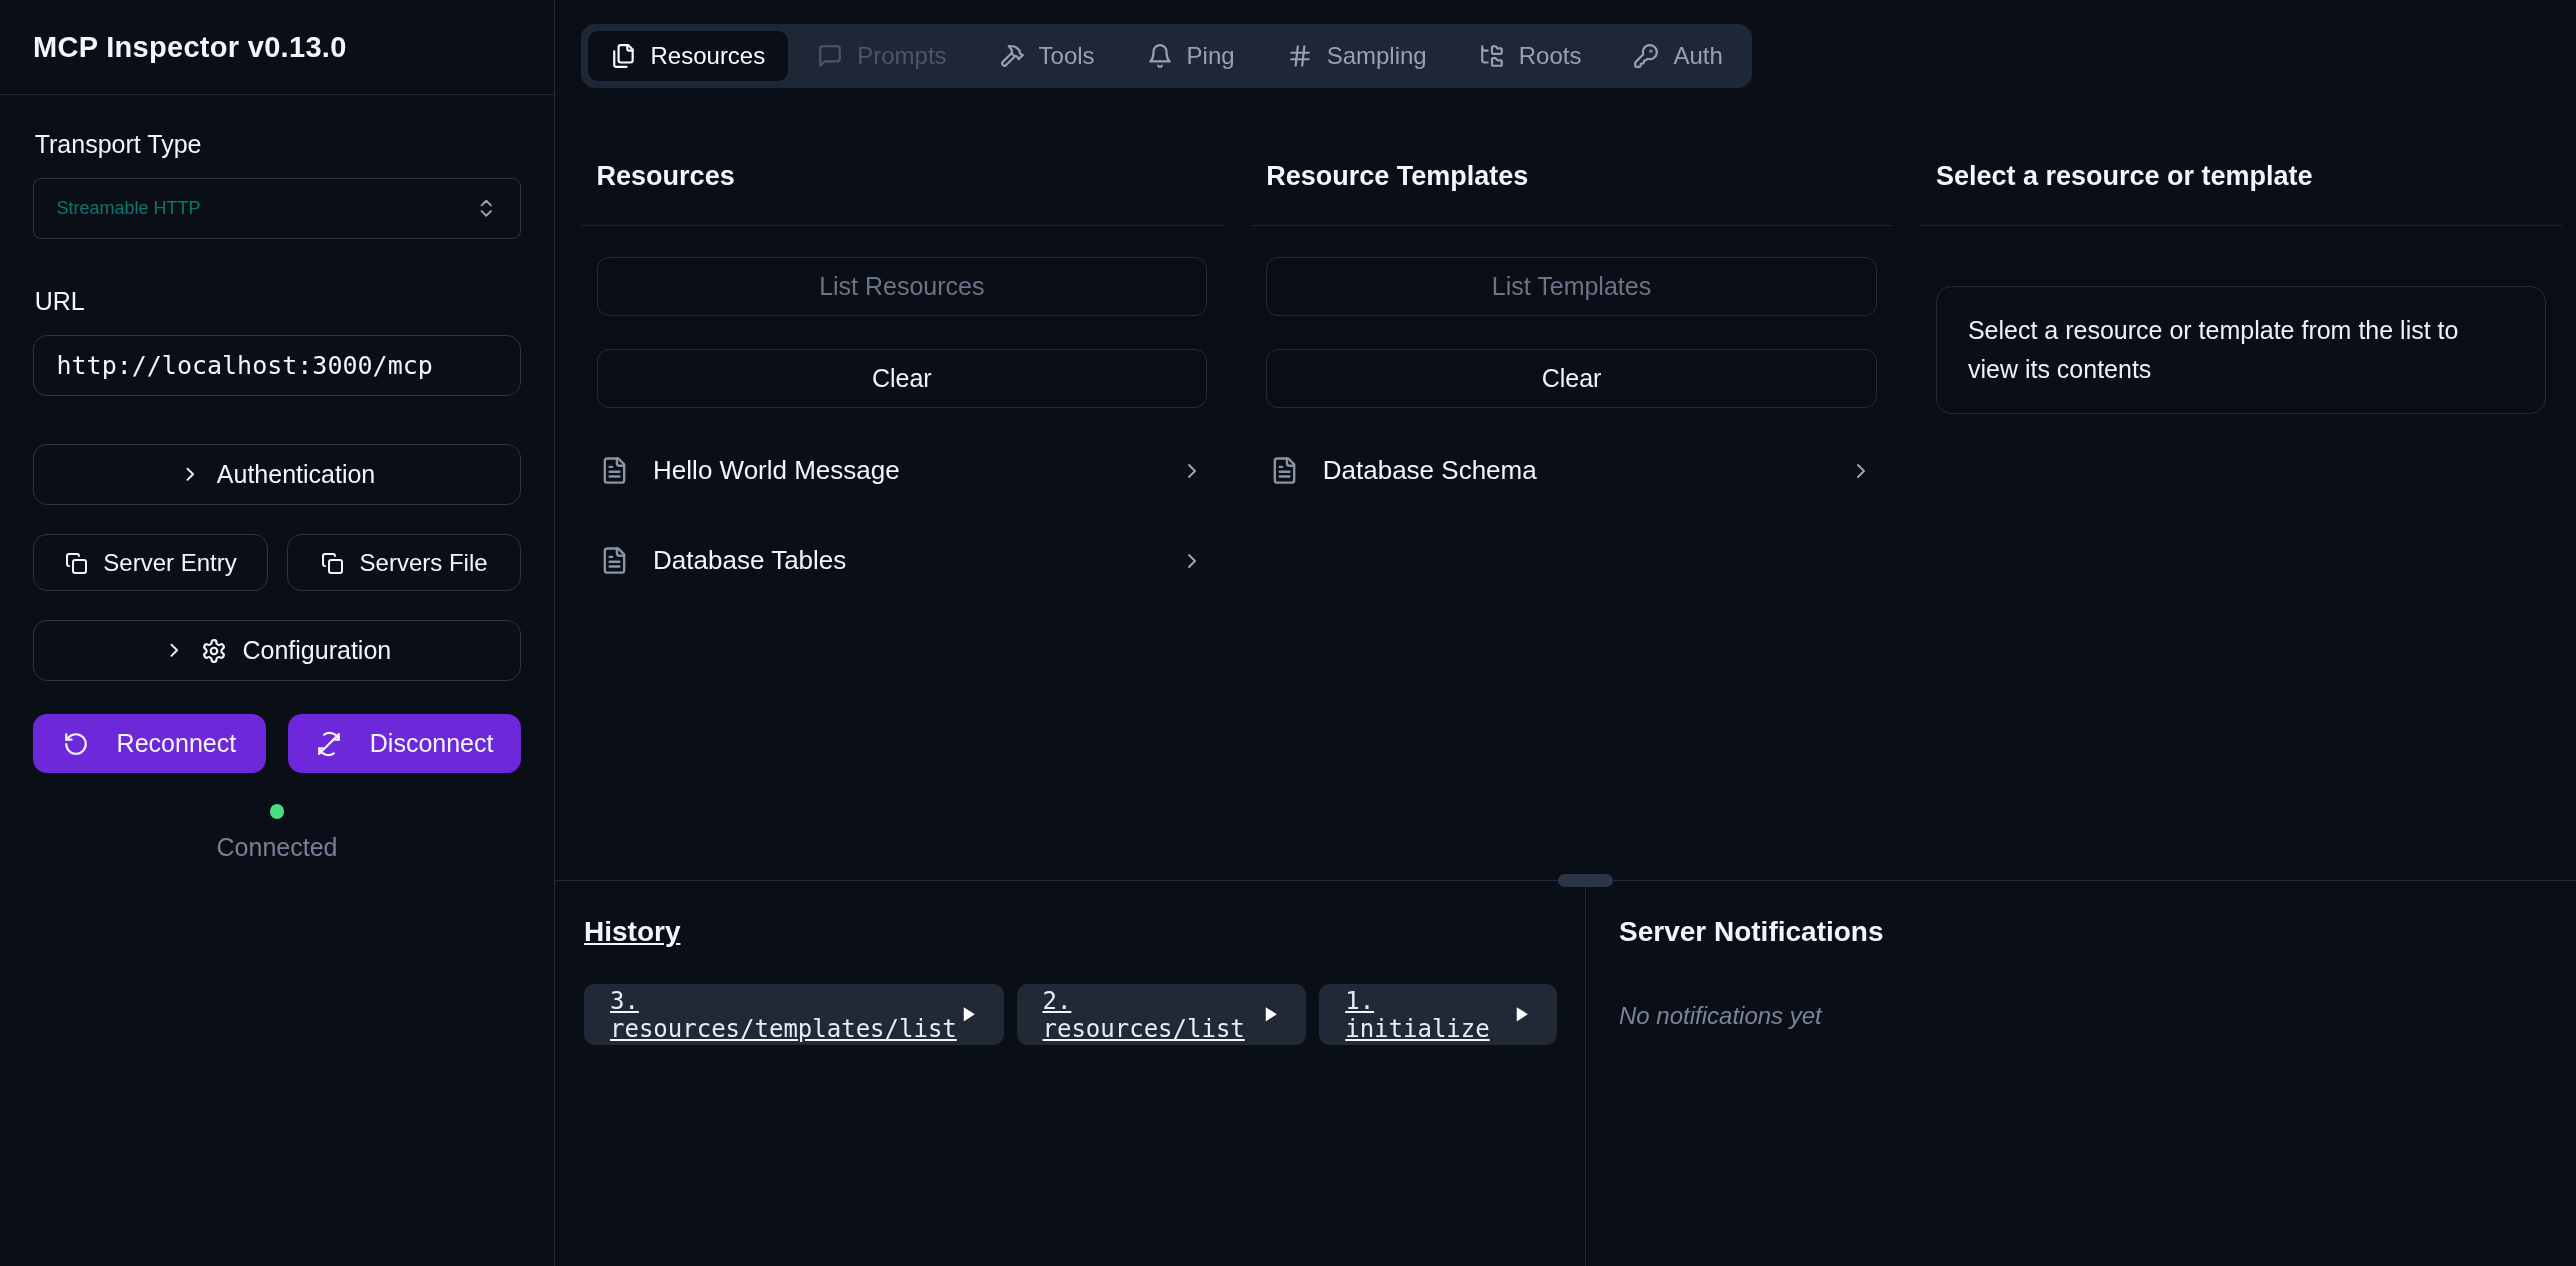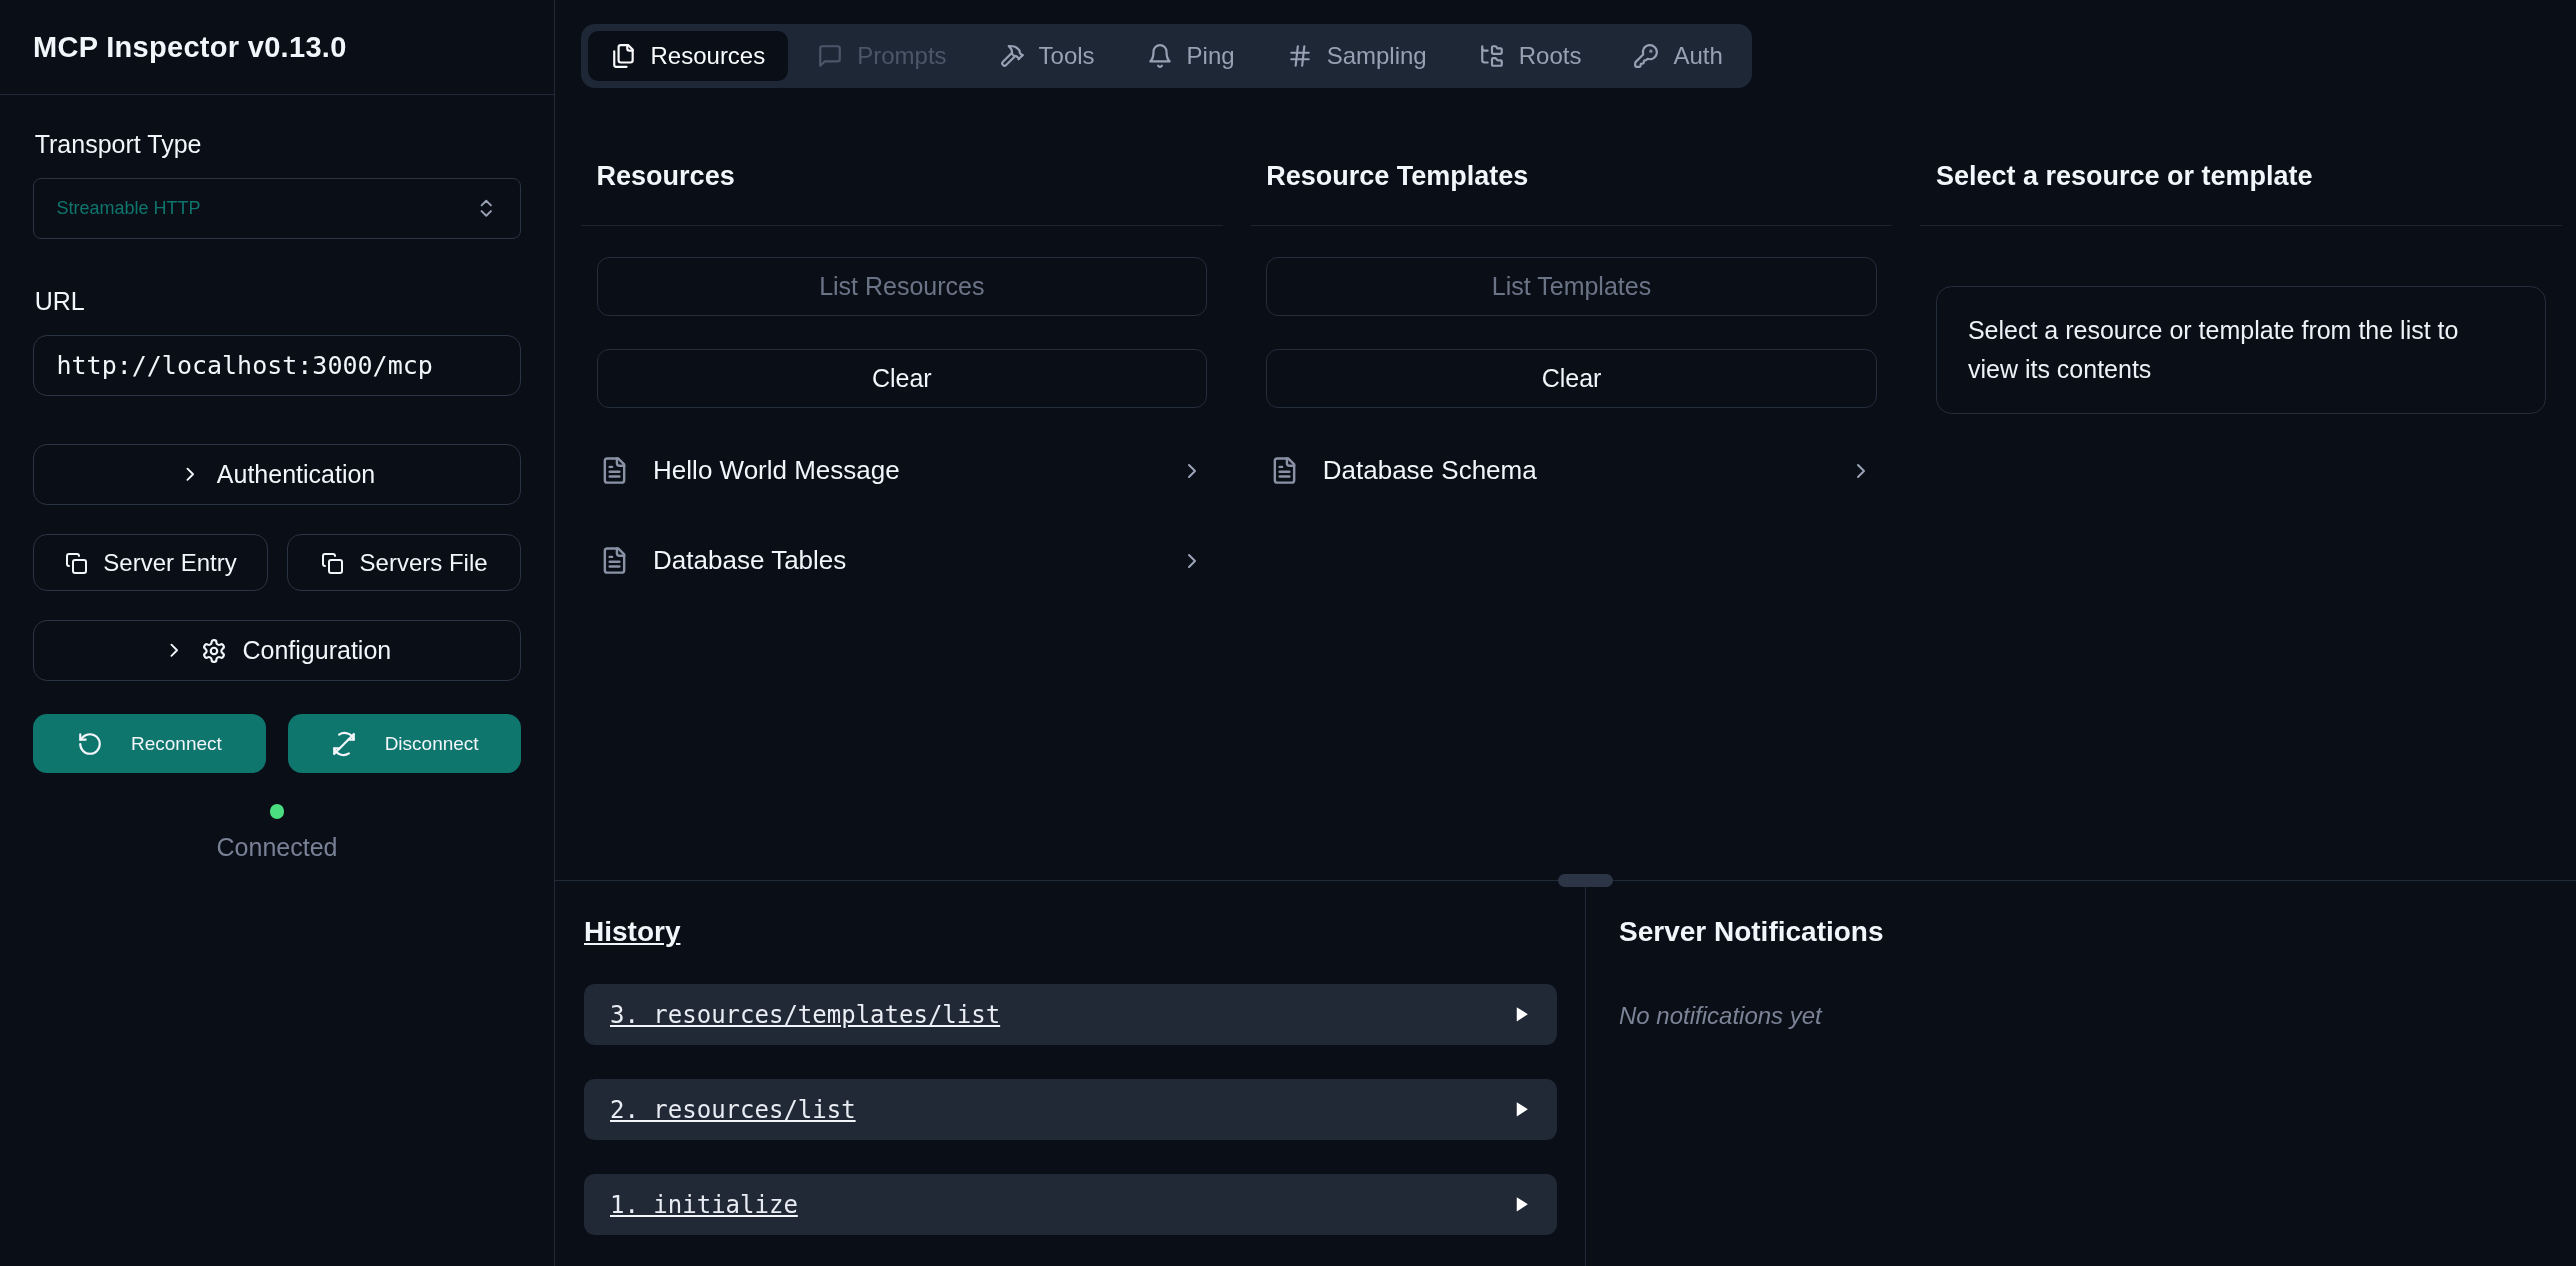--- a/index.html
+++ b/index.html
@@ -49,21 +49,21 @@
     font-size: 25px; font-family: inherit; cursor: pointer;
   }
   .btn .icon { color: #f2f5f9; }
   .mb { margin-bottom: 29px; }
   .row-2 { display: flex; gap: 19px; margin-bottom: 29px; }
   .row-2 .btn { flex: 1; height: 57px; font-size: 24px; }
   .connect-row { display: flex; gap: 22.5px; margin-top: 33px; }
   .btn-solid {
     flex: 1; display: flex; align-items: center; justify-content: center; gap: 28px;
     height: 59px; border: none; border-radius: 14px;
-    background: #0f766e; color: #f2f5f9; font-size: 19px; font-family: inherit; cursor: pointer;
+    background: #6d28d9; color: #f2f5f9; font-size: 25px; font-family: inherit; cursor: pointer;
   }
   .status-row {
     display: flex; align-items: center; justify-content: center; gap: 14px;
     margin-top: 31px; color: #788196; font-size: 25px; flex-direction: column;
   }
   .status-dot { width: 14.7px; height: 14.7px; border-radius: 50%; background: #4ade80; }
 
   
   .main { flex: 1; min-width: 0; display: flex; flex-direction: column; }
   .top-pane { flex: 1; overflow: hidden; display: flex; flex-direction: column; }
@@ -117,21 +117,21 @@
     border-top: 1.7px solid #212a39;
     display: flex; position: relative;
   }
   .drag-handle {
     position: absolute; top: -7px; left: 1003px;
     width: 55px; height: 13px; border-radius: 7px;
     background: #2c3546; cursor: row-resize;
   }
   .history-pane { width: 1030px; min-width: 1030px; padding: 35px 28px 0 29px; text-decoration: underline; }
   .pane-title { font-size: 28px; font-weight: 700; }
-  .history-list { margin-top: 36px; display: flex; flex-direction: column; gap: 34px; }
+  .history-list { margin-top: 36px; display: flex; gap: 13px; }
   .history-item {
     display: flex; align-items: center; justify-content: space-between;
     height: 61px; padding: 0 26px;
     background: #212936; border-radius: 10.4px;
     font-family: "DejaVu Sans Mono", monospace; font-size: 24px; color: #e9edf3;
     cursor: pointer;
   }
   .play-icon { color: #ffffff; }
   .notif-pane { flex: 1; border-left: 1.7px solid #212a39; padding: 35px 0 0 33px; }
   .notif-empty { margin-top: 54px; font-style: italic; color: #7b8496; font-size: 24px; }

